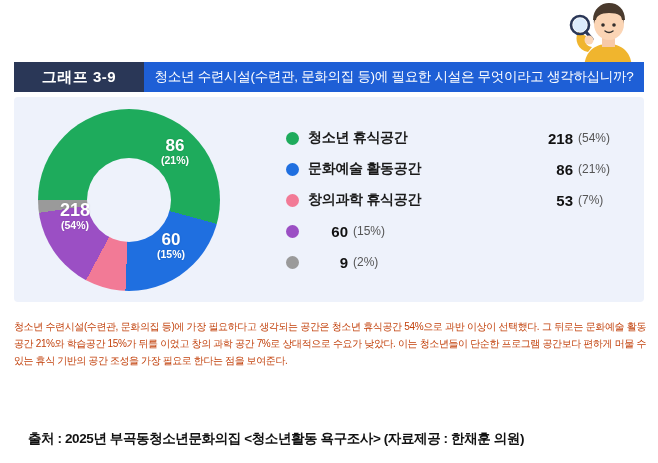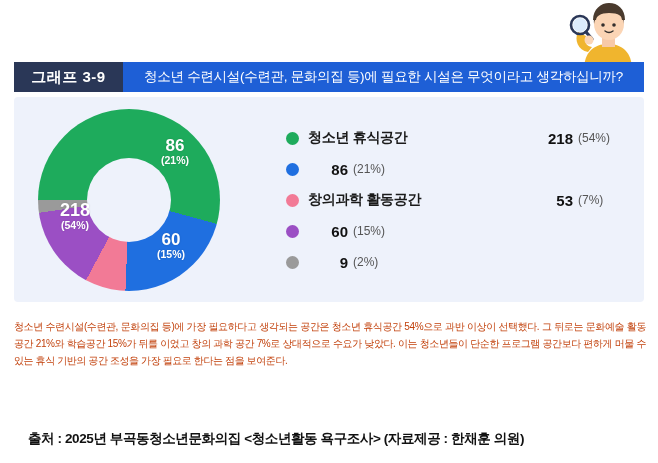--- a/index.html
+++ b/index.html
@@ -20,21 +20,21 @@
   .header {
     position: absolute;
     top: 62px;
     left: 14px;
     width: 630px;
     height: 30px;
     display: flex;
     align-items: stretch;
   }
   .graph-tag {
-    width: 109px;
+    width: 130px;
     background: #2a3757;
     color: #ffffff;
     font-size: 15px;
     font-weight: bold;
     display: flex;
     align-items: center;
     justify-content: center;
     letter-spacing: 0.5px;
   }
   .header-title {
@@ -239,26 +239,27 @@
 
   <div class="legend" id="legend">
       <div class="legend-row">
         <span class="legend-dot" style="background: rgb(30, 171, 92);"></span>
         <span class="legend-name">청소년 휴식공간</span>
         <span class="legend-val">218</span>
         <span class="legend-pct">(54%)</span>
       </div>
       <div class="legend-row">
         <span class="legend-dot" style="background: rgb(31, 111, 224);"></span>
+        <span class="legend-name">문화예술 활동공간</span>
         <span class="legend-val">86</span>
         <span class="legend-pct">(21%)</span>
       </div>
       <div class="legend-row">
         <span class="legend-dot" style="background: rgb(242, 122, 150);"></span>
-        <span class="legend-name">창의과학 활동공간</span>
+        <span class="legend-name">창의과학 휴식공간</span>
         <span class="legend-val">53</span>
         <span class="legend-pct">(7%)</span>
       </div>
       <div class="legend-row">
         <span class="legend-dot" style="background: rgb(155, 79, 196);"></span>
         <span class="legend-val">60</span>
         <span class="legend-pct">(15%)</span>
       </div>
       <div class="legend-row">
         <span class="legend-dot" style="background: rgb(154, 154, 154);"></span>

